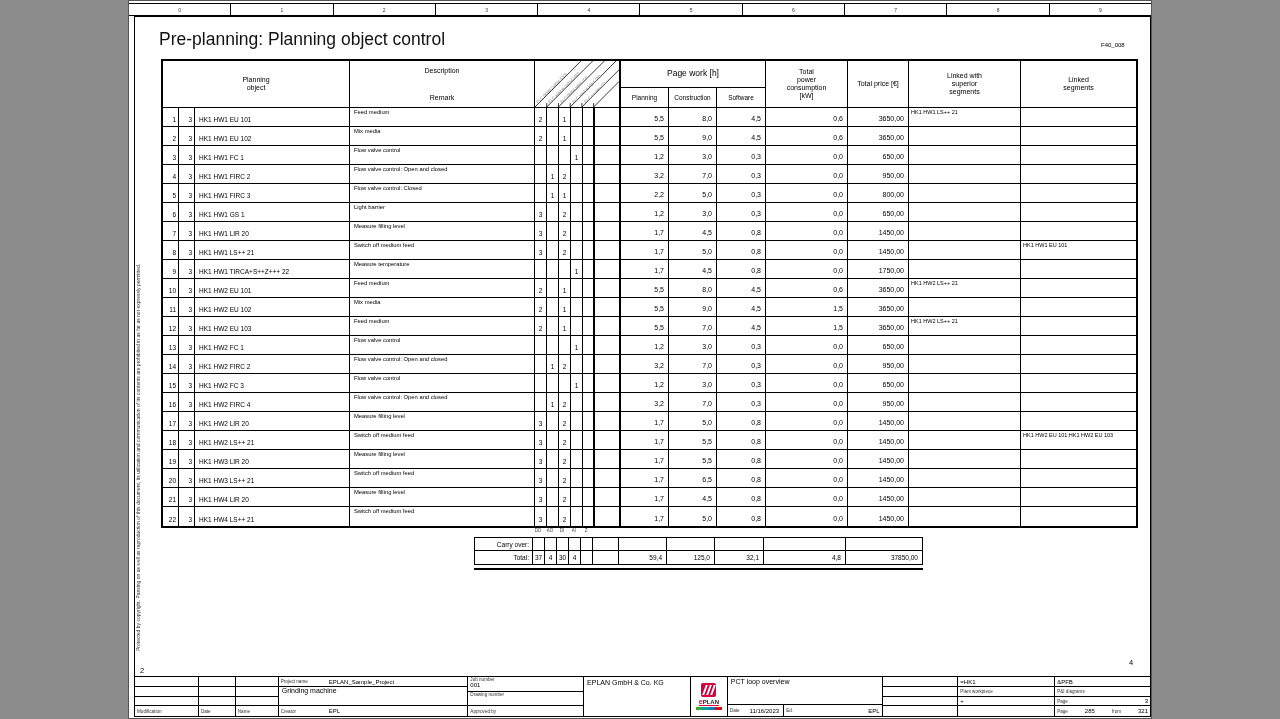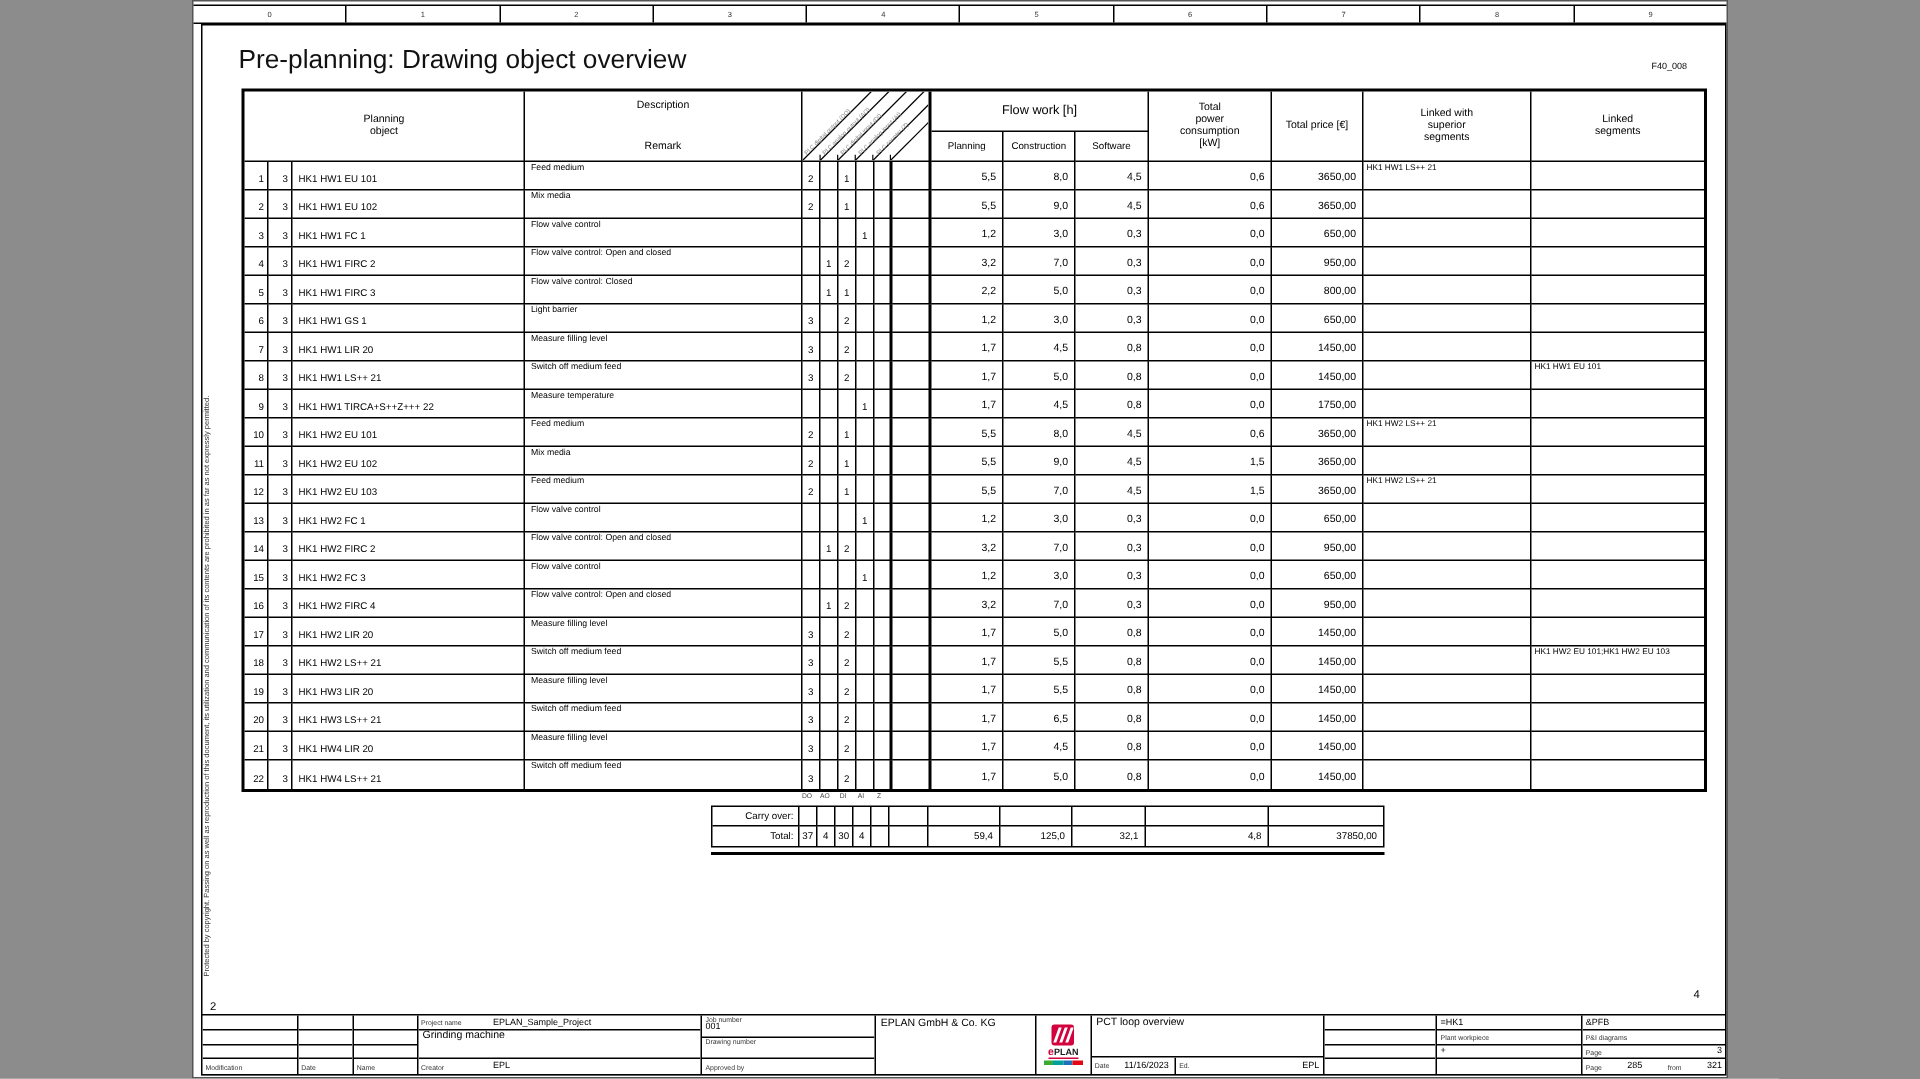--- a/index.html
+++ b/index.html
@@ -122,21 +122,21 @@
         <div class="ruler-cell">6</div>
         <div class="ruler-cell">7</div>
         <div class="ruler-cell">8</div>
         <div class="ruler-cell">9</div>
       </div>
     <div class="inner-frame"></div>
     <div class="copyright">Protected by copyright. Passing on as well as reproduction of this document, its utilization and communication of its contents are prohibited in as far as not expressly permitted.</div>
     <div class="frame-marker" style="left:11px; top:665px;">2</div>
     <div class="frame-marker" style="left:1000px; top:657px;">4</div>
 
-    <div class="page-title">Pre-planning: Drawing object overview</div>
+    <div class="page-title">Pre-planning: Planning object control</div>
     <div class="form-id">F40_008</div>
 
     <div class="maintable" id="maintable">
       <div class="cell hc ho-object">Planning
 object</div>
       <div class="cell hc ho-desc">
         <span>Description</span>
         <span>Remark</span>
       </div>
       <div class="cell ho-diag">
@@ -154,21 +154,21 @@
           <line x1="60" y1="43" x2="60" y2="47"></line>
         </svg>
         <div id="diag-labels">
             <span class="diag-label" style="left: 4px;">PLC digital output (DO)</span>
             <span class="diag-label" style="left: 16px;">PLC analog output (AO)</span>
             <span class="diag-label" style="left: 28px;">PLC digital input (DI)</span>
             <span class="diag-label" style="left: 40px;">PLC analog input (AI)</span>
             <span class="diag-label" style="left: 52px;">PLC counter (Z)</span>
           </div>
       </div>
-      <div class="cell hc ho-work">Flow work [h]</div>
+      <div class="cell hc ho-work">Page work [h]</div>
       <div class="cell hc ho-tall" style="grid-column:14;">Total
 power
 consumption
 [kW]</div>
       <div class="cell hc ho-tall" style="grid-column:15;">Total price [€]</div>
       <div class="cell hc ho-tall" style="grid-column:16;">Linked with
 superior
 segments</div>
       <div class="cell hc ho-tall no-r" style="grid-column:17;">Linked
 segments</div>

